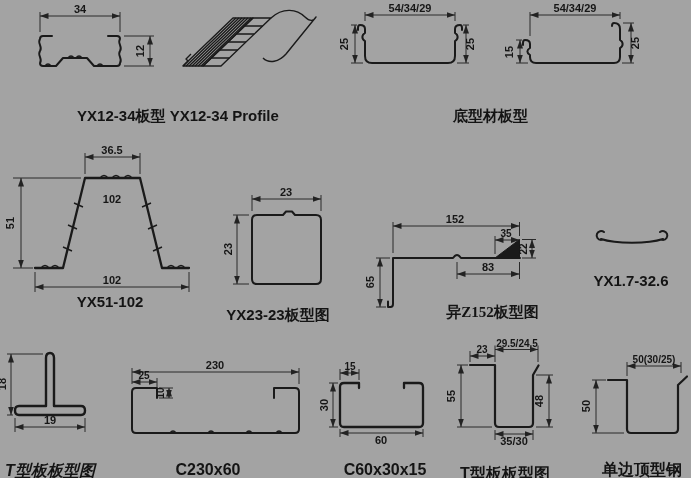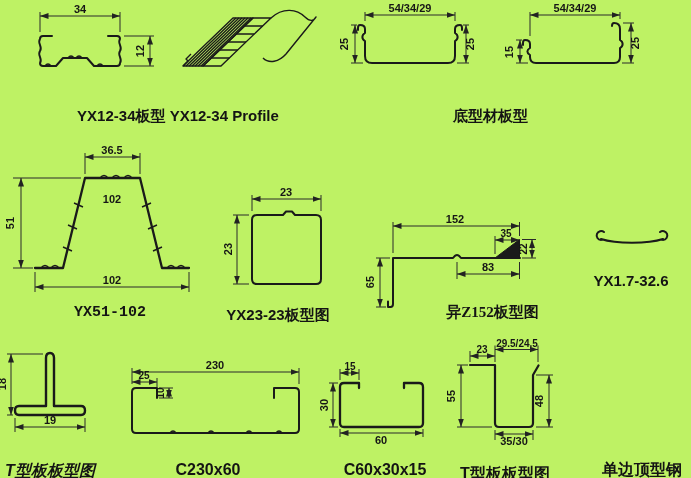--- a/index.html
+++ b/index.html
@@ -1,16 +1,16 @@
 <!DOCTYPE html>
 <html><head>
 <meta charset="utf-8">
 <style>
   html,body{margin:0;padding:0;background:#e8e8e8;}
-  .canvas{position:relative;width:691px;height:478px;background:#bef264;overflow:hidden;
+  .canvas{position:relative;width:691px;height:478px;background:#a3a3a3;overflow:hidden;
           font-family:"Liberation Sans",sans-serif;}
   .dv{position:absolute;}
   svg{overflow:visible;display:block;}
   svg text{font:bold 11px "Liberation Sans","DejaVu Sans",sans-serif;fill:#161616;}
   svg text.f10{font-size:10px;}
   .pf{fill:none;stroke:#1a1a1a;stroke-width:2;stroke-linejoin:round;stroke-linecap:round;}
   .pf3{fill:none;stroke:#1a1a1a;stroke-width:1.4;stroke-linejoin:round;}
   .dl{stroke:#2a2a2a;stroke-width:1;fill:none;}
   .lbl{position:absolute;font-weight:bold;font-size:15px;color:#141414;text-align:center;
        white-space:nowrap;font-family:"Liberation Sans","DejaVu Sans",sans-serif;margin-top:15px;}
@@ -135,21 +135,21 @@
         <line class="dl" x1="16" y1="33" x2="16" y2="123" marker-start="url(#k5)" marker-end="url(#k5)"></line>
         <text x="9" y="78" text-anchor="middle" transform="rotate(-90 9 78)">51</text>
       </g>
       <g>
         <path class="dl" d="M30,127 V147 M184,127 V147"></path>
         <line class="dl" x1="30" y1="142" x2="184" y2="142" marker-start="url(#k5)" marker-end="url(#k5)"></line>
         <text x="107" y="139" text-anchor="middle">102</text>
       </g>
     </svg>
   </div>
-  <div class="lbl" style="left:55px;top:289px;width:110px;font-family:Liberation Mono, monospace;">YX51-102</div>
+  <div class="lbl" style="left:55px;top:278px;width:110px;">YX51-102</div>
 
   <div class="dv" style="left:225px;top:185px;">
     <svg width="110" height="105" viewBox="0 0 110 105">
       <defs>
           <marker id="k6" markerUnits="userSpaceOnUse" markerWidth="9" markerHeight="7" refX="8.5" refY="3" orient="auto-start-reverse">
             <path d="M0,0L8.5,3L0,6Z" fill="#222"></path>
           </marker>
         </defs>
       <g>
         <path class="dl" d="M27,26 V10 M96,26 V10"></path>
@@ -318,15 +318,35 @@
       </g>
       <g>
         <path class="dl" d="M47,90 V100 M85,90 V100"></path>
         <line class="dl" x1="47" y1="94" x2="85" y2="94" marker-start="url(#k12)" marker-end="url(#k12)"></line>
         <text x="66" y="105" text-anchor="middle">35/30</text>
       </g>
     </svg>
   </div>
   <div class="lbl big" style="left:450px;top:449px;width:110px;">T型板板型图</div>
 
+  <div class="dv" style="left:583px;top:345px;">
+    <svg width="108" height="98" viewBox="0 0 108 98">
+      <defs>
+          <marker id="k13" markerUnits="userSpaceOnUse" markerWidth="9" markerHeight="7" refX="8.5" refY="3" orient="auto-start-reverse">
+            <path d="M0,0L8.5,3L0,6Z" fill="#222"></path>
+          </marker>
+        </defs>
+      <g>
+        <path class="dl" d="M44,31 V17 M98,28 V17"></path>
+        <line class="dl" x1="44" y1="21" x2="98" y2="21" marker-start="url(#k13)" marker-end="url(#k13)"></line>
+        <text x="71" y="18" text-anchor="middle" class="f10">50(30/25)</text>
+      </g>
+      <path class="pf" style="stroke-width:2.2" d="M25,35 H44 V84 Q44,88 48,88 H91 Q95,88 95,84 V40 L104,31.5"></path>
+      <g>
+        <path class="dl" d="M23,35 H9 M41,88 H9"></path>
+        <line class="dl" x1="13" y1="35" x2="13" y2="88" marker-start="url(#k13)" marker-end="url(#k13)"></line>
+        <text x="7" y="61" text-anchor="middle" transform="rotate(-90 7 61)">50</text>
+      </g>
+    </svg>
+  </div>
   <div class="lbl big" style="left:592px;top:445px;width:100px;">单边顶型钢</div>
 
 </div>
 
 </body></html>

